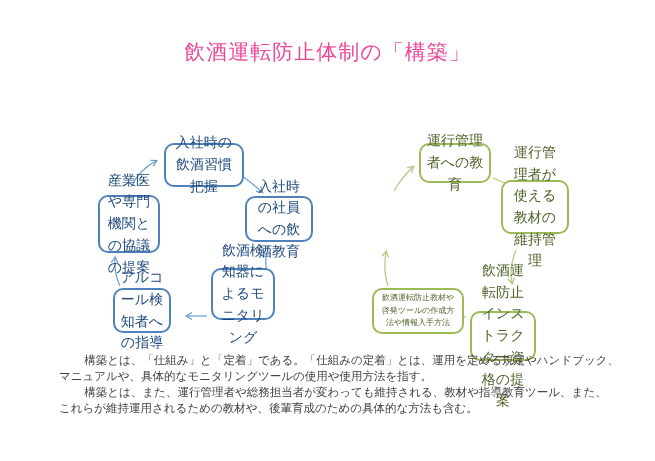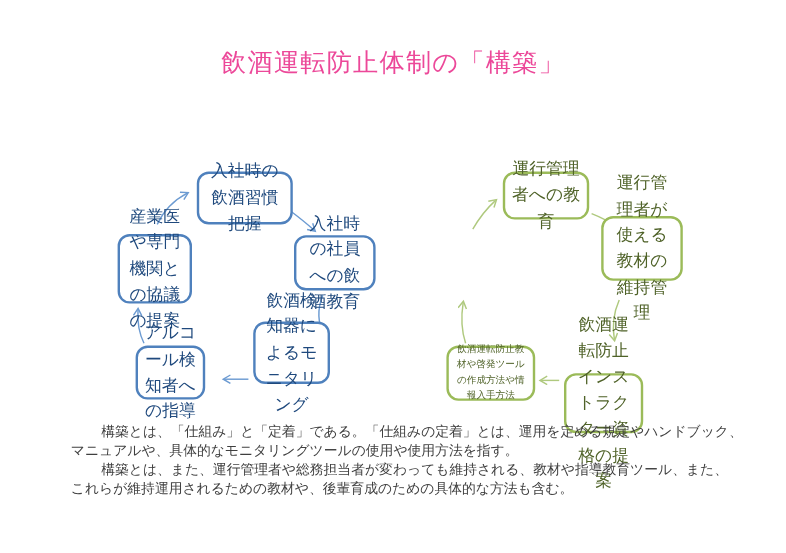--- a/index.html
+++ b/index.html
@@ -38,21 +38,21 @@
   
   #node-b1{left:164px;top:143px;width:80px;height:44px;}
   #node-b2{left:245px;top:196px;width:68px;height:46px;}
   #node-b3{left:211px;top:268px;width:64px;height:52px;}
   #node-b4{left:113px;top:288px;width:58px;height:45px;}
   #node-b5{left:85px;top:195px;width:62px;height:58px;margin-left:13px;}
   
   #node-g1{left:419px;top:143px;width:72px;height:40px;}
   #node-g2{left:501px;top:180px;width:68px;height:54px;}
   #node-g3{left:470px;top:287px;width:66px;height:50px;margin-top:24px;}
-  #node-g4{left:372px;top:288px;width:74px;height:46px;}
+  #node-g4{left:372px;top:288px;width:92px;height:46px;}
   #node-g5{left:339px;top:197px;width:70px;height:47px;}
   #notes{
     position:absolute;
     left:59px;top:352px;width:570px;
     color:#3f3f3f;
     font-size:11.5px;
     line-height:16px;
   }
   #notes p{
     margin:0;

